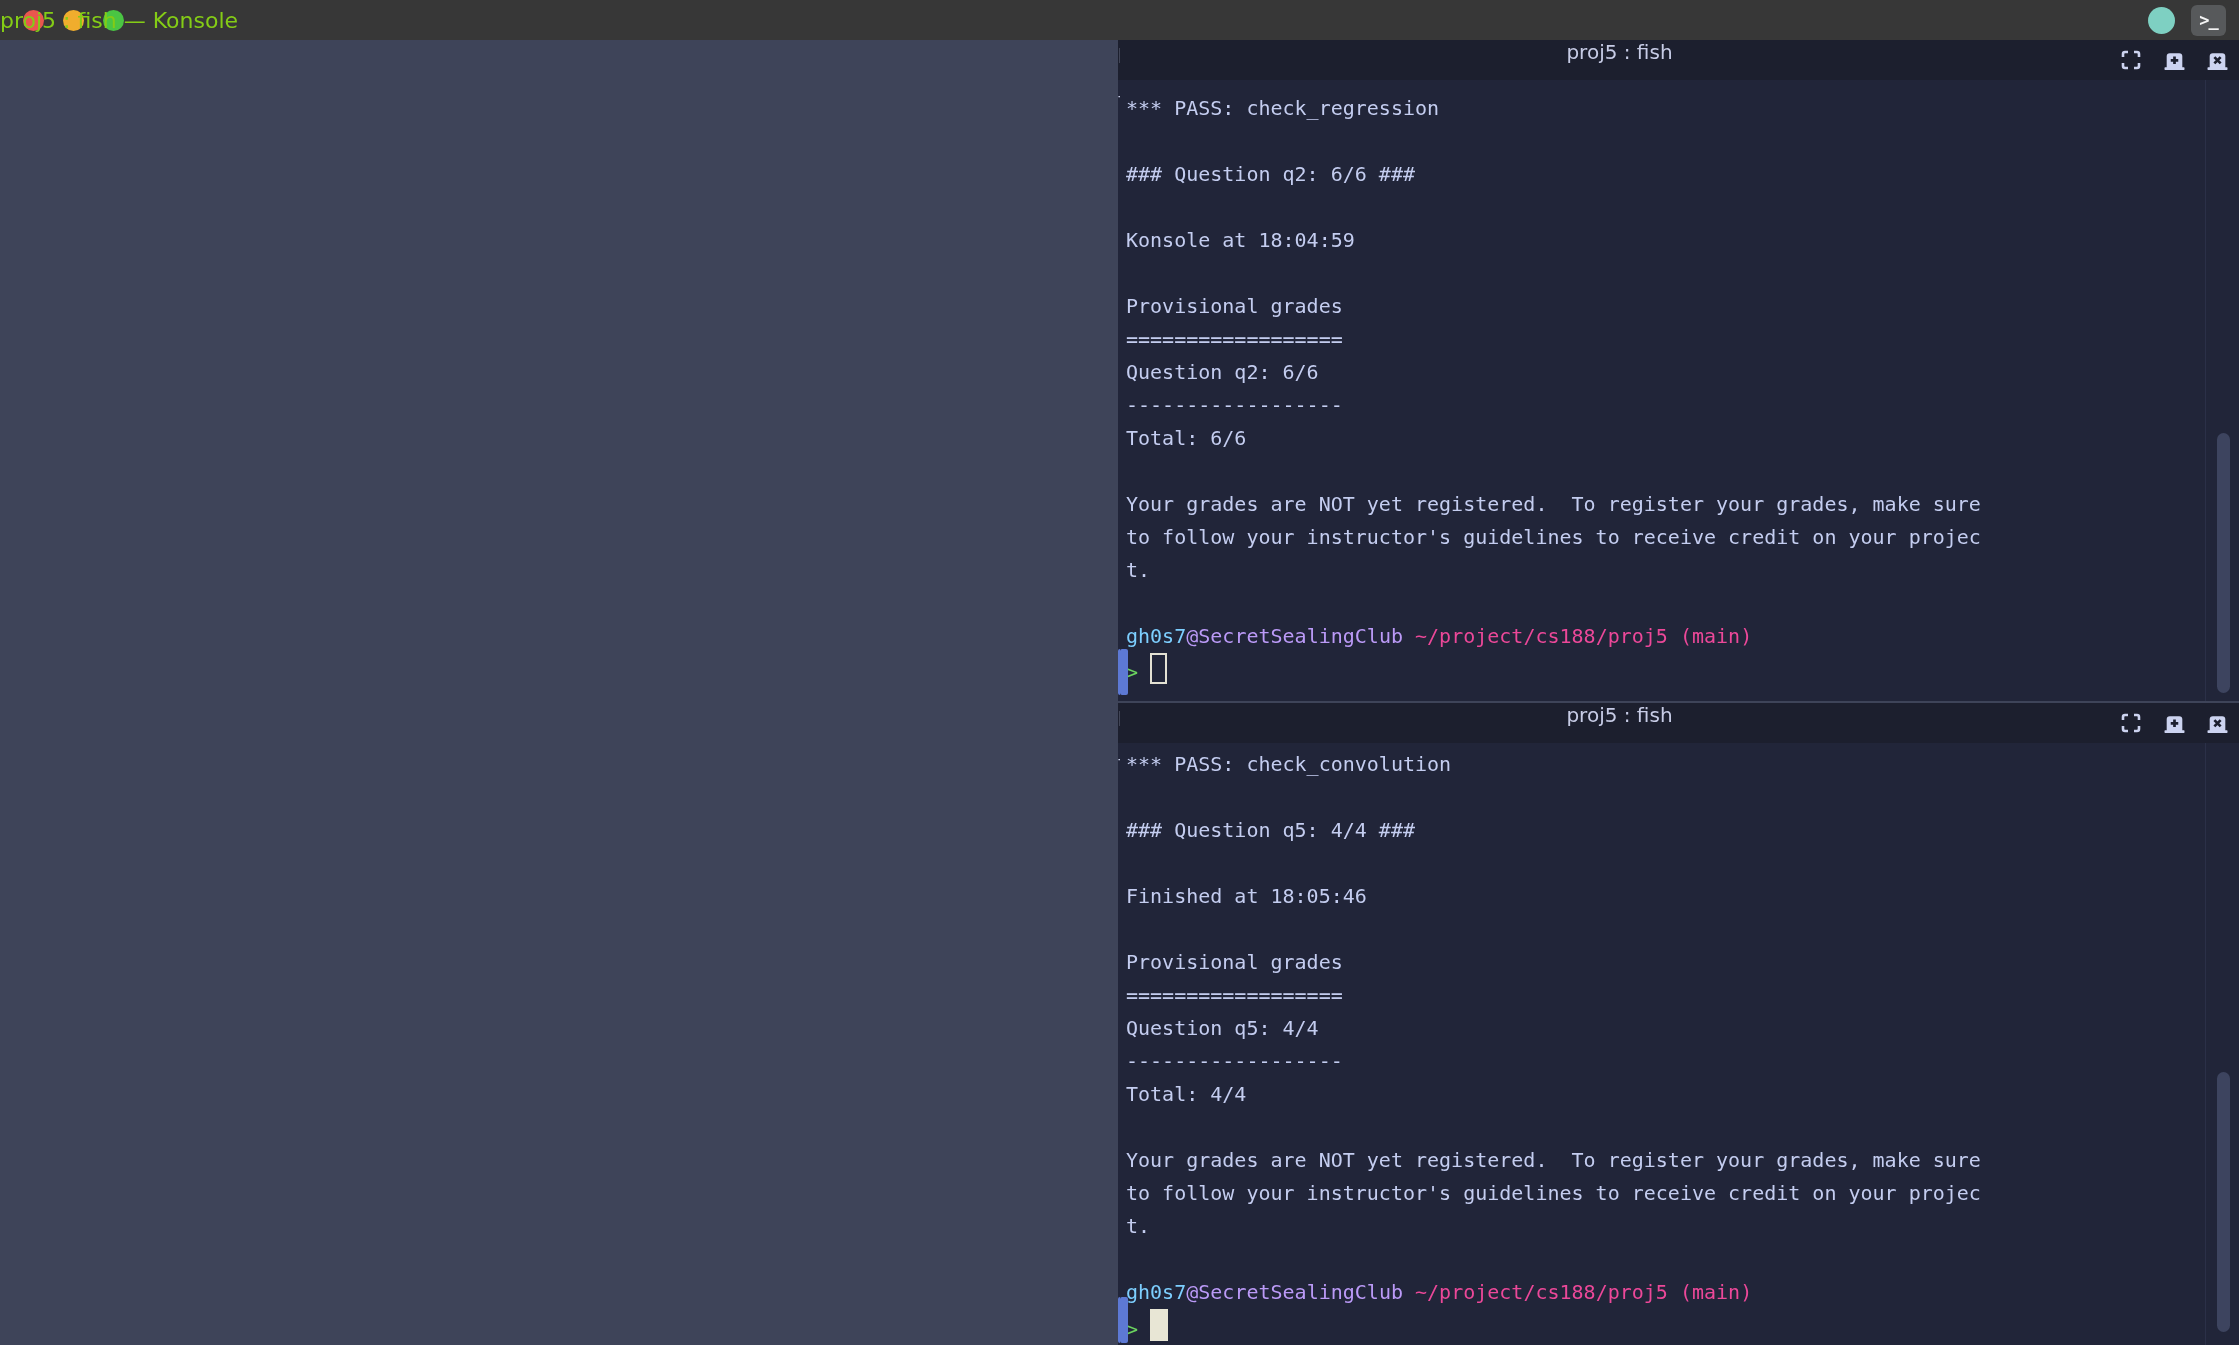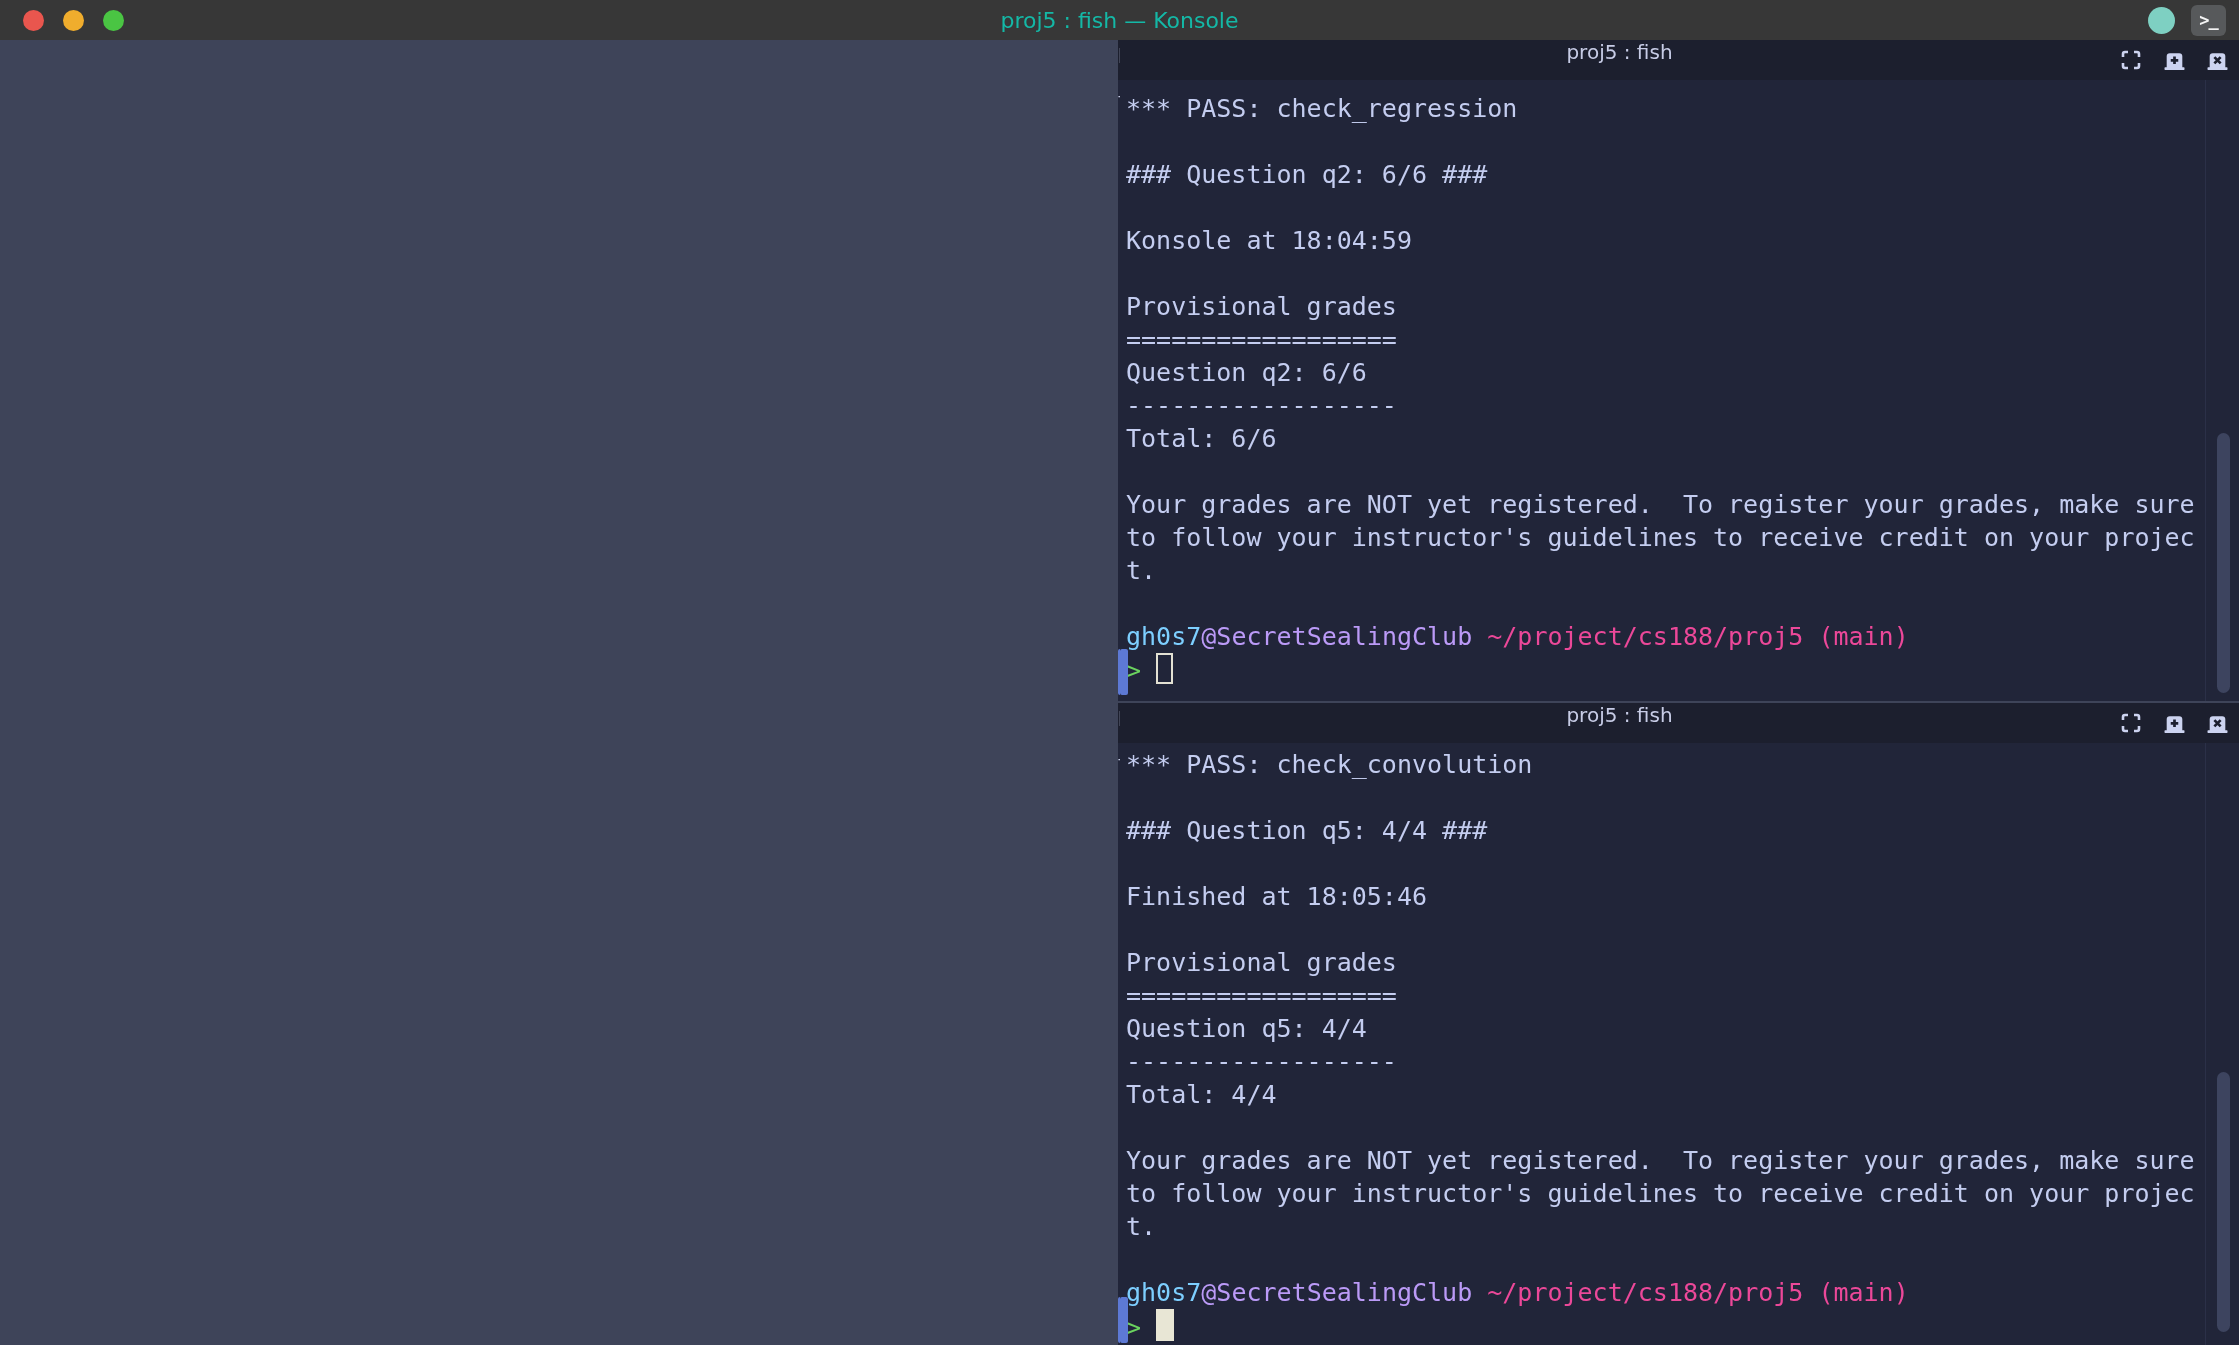--- a/index.html
+++ b/index.html
@@ -3,37 +3,37 @@
 <meta charset="utf-8">
 <style>
   html,body{margin:0;padding:0;background:#101018;}
   .window{position:relative;width:2239px;height:1345px;overflow:hidden;
           font-family:"DejaVu Sans","Liberation Sans",sans-serif;}
   
   .titlebar{height:40px;background:#373737;display:flex;align-items:center;position:relative;}
   .traffic{display:flex;align-items:center;gap:19px;padding-left:23px;}
   .tl{width:21px;height:21px;border-radius:50%;display:inline-block;}
   .tl.red{background:#e9564e;} .tl.yellow{background:#f0ad2d;} .tl.green{background:#4ac543;}
-  .wtitle{position:absolute;left:0;right:0;text-align:center;color:#14b8a6;font-size:22px;pointer-events:none;}
+  .wtitle{position:absolute;left:0;right:0;color:#84cc16;font-size:22px;pointer-events:none;}
   .titlebar-right{margin-left:auto;display:flex;align-items:center;gap:16px;padding-right:13px;}
   .status-dot{width:27px;height:27px;border-radius:50%;background:#7ed0c2;}
   .appicon{width:35px;height:31px;background:#57595b;border-radius:6px;color:#f4f4f4;
            font-family:"DejaVu Sans Mono",monospace;font-weight:bold;font-size:17px;
            display:flex;align-items:center;justify-content:center;letter-spacing:-1px;}
   
   .grid{display:grid;grid-template-columns:1118px 2px 1119px;grid-template-rows:661px 2px 642px;}
   .vdiv,.hdiv{background:#3e4459;}
   .pane{position:relative;background:#212539;overflow:hidden;}
   .pane-header{height:40px;background:#1c1f2e;display:flex;position:relative;}
   .pane-title{position:absolute;left:0;right:120px;text-align:center;color:#c7cce6;font-size:20px;pointer-events:none;}
   .pane-icons{margin-left:auto;display:flex;align-items:center;gap:17px;padding-right:9px;}
   .picon{width:26px;height:26px;display:flex;align-items:center;justify-content:center;cursor:pointer;}
   
   .pane-content{padding:12px 40px 0 6px;font-family:"DejaVu Sans Mono","Liberation Mono",monospace;
-                font-size:25px;line-height:33px;color:#c4cdf0;}
+                font-size:20px;line-height:33px;color:#c4cdf0;}
   .line{height:33px;white-space:pre;overflow:hidden;}
   .c-user{color:#7dcfff;text-align:center;} .c-purple{color:#bb9af7;} .c-green{color:#ec4899;} .c-pchar{color:#6bd35f;}
   .cursor{display:inline-block;width:13px;height:27px;vertical-align:-5px;}
   .cursor.hollow{border:2.5px solid #e3e1d3;background:transparent;}
   .cursor.filled{width:18px;height:32px;background:#e8e6d5;border:none;}
   .prompt-marker{position:absolute;left:0;width:8px;height:46px;background:#5d79d4;border-radius:2px;}
   
   .scrollbar{position:absolute;top:40px;right:0;bottom:0;width:33px;border-left:1px solid #2b3048;}
   .thumb{position:absolute;right:9px;width:13px;border-radius:7px;background:#3d445f;}
 </style>

